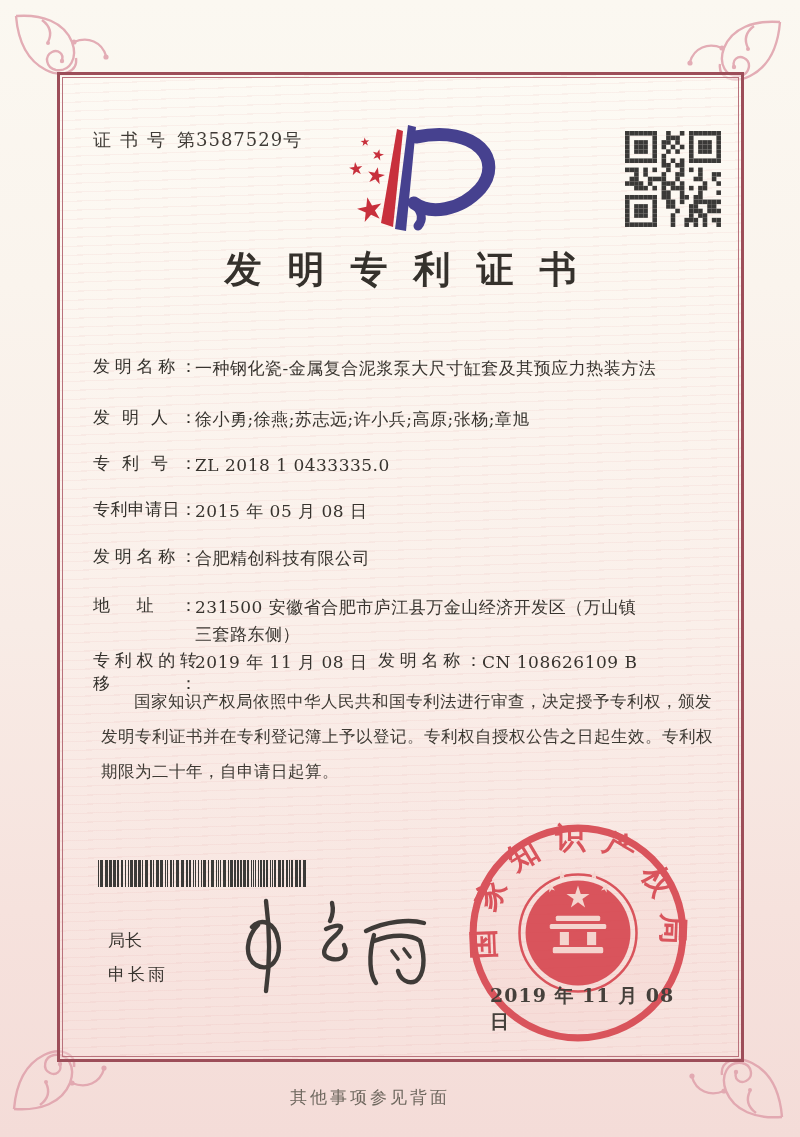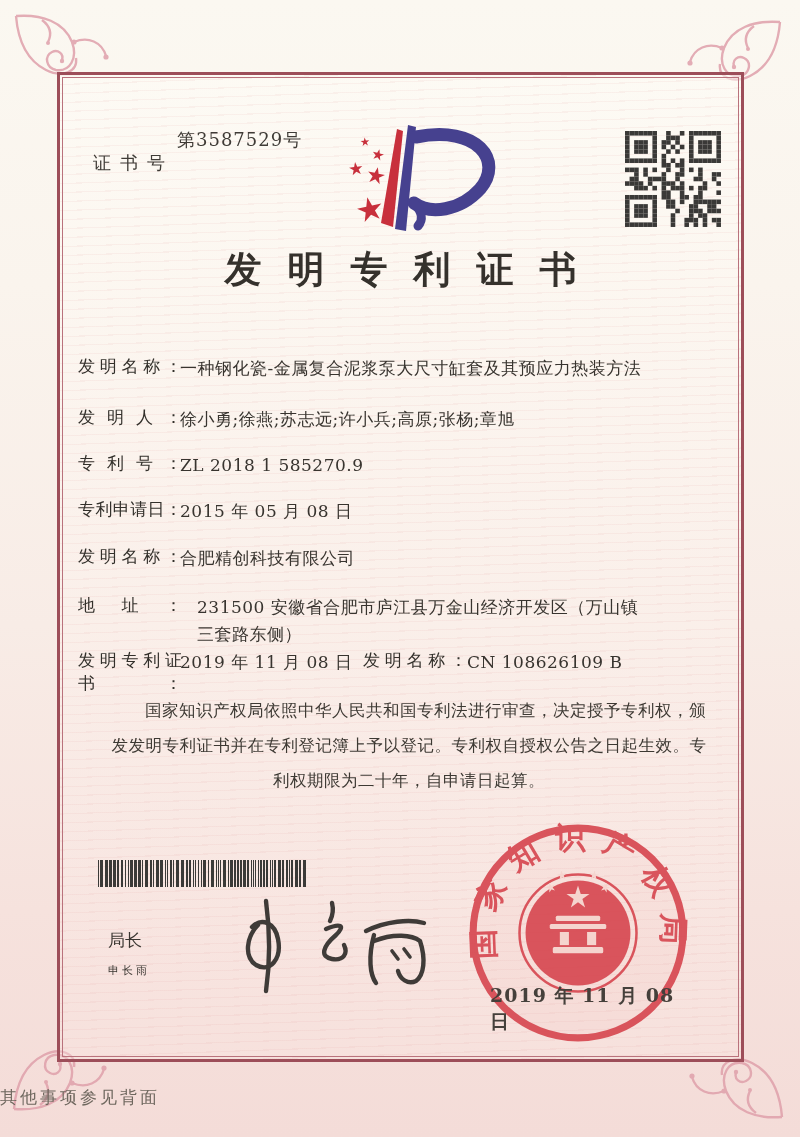--- a/index.html
+++ b/index.html
@@ -16,42 +16,42 @@
     position:absolute;left:57px;top:72px;width:687px;height:990px;
     border:3px solid #9d4e59;box-sizing:border-box;
     background:
       repeating-linear-gradient(178deg,rgba(223,150,150,.10) 0 1.2px,rgba(255,255,255,0) 1.2px 9px),
       linear-gradient(180deg,rgba(255,253,247,.55),rgba(250,230,226,.35));
   }
   .frame::after{
     content:"";position:absolute;inset:2px;border:1px solid #b9727c;pointer-events:none;
   }
   .certno{left:33px;top:53px;font-size:18px;color:#3f3b36;display:flex;}
-  .certno .lbl{width:72px;text-align:justify;text-align-last:justify;display:inline-block;margin-top:23px;}
+  .certno .lbl{width:72px;text-align:justify;text-align-last:justify;display:inline-block;}
   .certno .val{margin-left:12px;letter-spacing:1px;}
   .title{
     left:0;right:0;top:170px;text-align:center;font-size:37px;font-weight:700;
     color:#35312c;letter-spacing:26px;padding-left:26px;
   }
-  .rows{left:18px;top:0;width:634px;height:100%;text-decoration:underline;}
+  .rows{left:33px;top:0;width:634px;height:100%;text-decoration:underline;}
   .row{position:absolute;left:0;width:634px;font-size:17px;color:#38342f;}
   .row .lbl{position:absolute;left:0;top:0;width:104px;text-align:justify;text-align-last:justify;color:#33302b;}
   .row .val{position:absolute;left:102px;top:0;width:526px;letter-spacing:.5px;line-height:27px;}
   .pair2{position:absolute;left:285px;top:0;width:340px;}
   .pair2 .lbl{width:104px;}
   .pair2 .val{left:104px;width:230px;}
   .paras{position:absolute;left:33px;top:601px;width:632px;font-size:16.5px;line-height:35px;color:#3d3933;}
-  .paras p{margin:17px;text-indent:2em;letter-spacing:.5px;text-align:center;}
+  .paras p{margin:8px;text-indent:2em;letter-spacing:.5px;}
   .barcode{position:absolute;left:38px;top:785px;width:214px;height:27px;display:flex;align-items:stretch;}
   .barcode div{background:#3b3a38;}
   .signerTitle{left:48px;top:854px;font-size:17px;color:#3a3631;font-family:"DejaVu Sans","Liberation Sans",sans-serif;}
-  .signerName{left:48px;top:888px;font-size:11px;color:#3a3631;letter-spacing:3px;font-family:"DejaVu Sans","Liberation Sans",sans-serif;}
+  .signerName{left:48px;top:888px;font-size:17px;color:#3a3631;letter-spacing:3px;font-family:"DejaVu Sans","Liberation Sans",sans-serif;}
   .sealDate{left:430px;top:908px;width:200px;font-size:19px;font-weight:700;color:#45403b;letter-spacing:1px;}
   .pageinfo{left:0;right:0;top:968px;text-align:center;font-size:15px;color:#4a453f;letter-spacing:2px;}
-  .backnote{position:absolute;left:0;right:60px;top:1086px;font-size:17px;color:#6e675e;letter-spacing:3px;}
+  .backnote{position:absolute;left:0;right:60px;top:1086px;text-align:center;font-size:17px;color:#6e675e;letter-spacing:3px;}
   .hiddefs{position:absolute;width:0;height:0;overflow:hidden;}
 </style>
 </head>
 <body>
 
 <svg class="hiddefs" aria-hidden="true">
   <defs>
     <path id="star5" d="M0,-1 L0.225,-0.309 L0.951,-0.309 L0.363,0.118 L0.588,0.809 L0,0.382 L-0.588,0.809 L-0.363,0.118 L-0.951,-0.309 L-0.225,-0.309 Z"></path>
     <symbol id="orn" viewBox="0 0 100 80">
       <g fill="none" stroke="#dfa0ab" stroke-width="2.4">
@@ -333,36 +333,36 @@
     <div class="row" style="top:280px;">
       <span class="lbl">发明名称：</span>
       <span class="val">一种钢化瓷-金属复合泥浆泵大尺寸缸套及其预应力热装方法</span>
     </div>
     <div class="row" style="top:331px;">
       <span class="lbl">发明人：</span>
       <span class="val">徐小勇;徐燕;苏志远;许小兵;高原;张杨;章旭</span>
     </div>
     <div class="row" style="top:377px;">
       <span class="lbl">专利号：</span>
-      <span class="val">ZL 2018 1 585270.9</span>
+      <span class="val">ZL 2018 1 0433335.0</span>
     </div>
     <div class="row" style="top:423px;">
       <span class="lbl">专利申请日：</span>
       <span class="val">2015 年 05 月 08 日</span>
     </div>
     <div class="row" style="top:470px;">
       <span class="lbl">发明名称：</span>
       <span class="val">合肥精创科技有限公司</span>
     </div>
     <div class="row" style="top:519px;">
       <span class="lbl">地址：</span>
-      <span class="val" style="width:442px;margin-left:17px;">231500 安徽省合肥市庐江县万金山经济开发区（万山镇三套路东侧）</span>
+      <span class="val" style="width:442px;">231500 安徽省合肥市庐江县万金山经济开发区（万山镇三套路东侧）</span>
     </div>
     <div class="row" style="top:574px;">
-      <span class="lbl">发明专利证书：</span>
+      <span class="lbl">专利权的转移：</span>
       <span class="val">2019 年 11 月 08 日</span>
       <span class="pair2">
         <span class="lbl">发明名称：</span>
         <span class="val">CN 108626109 B</span>
       </span>
     </div>
   </div>
 
   <div class="paras">
     <p>国家知识产权局依照中华人民共和国专利法进行审查，决定授予专利权，颁发发明专利证书并在专利登记簿上予以登记。专利权自授权公告之日起生效。专利权期限为二十年，自申请日起算。</p>

